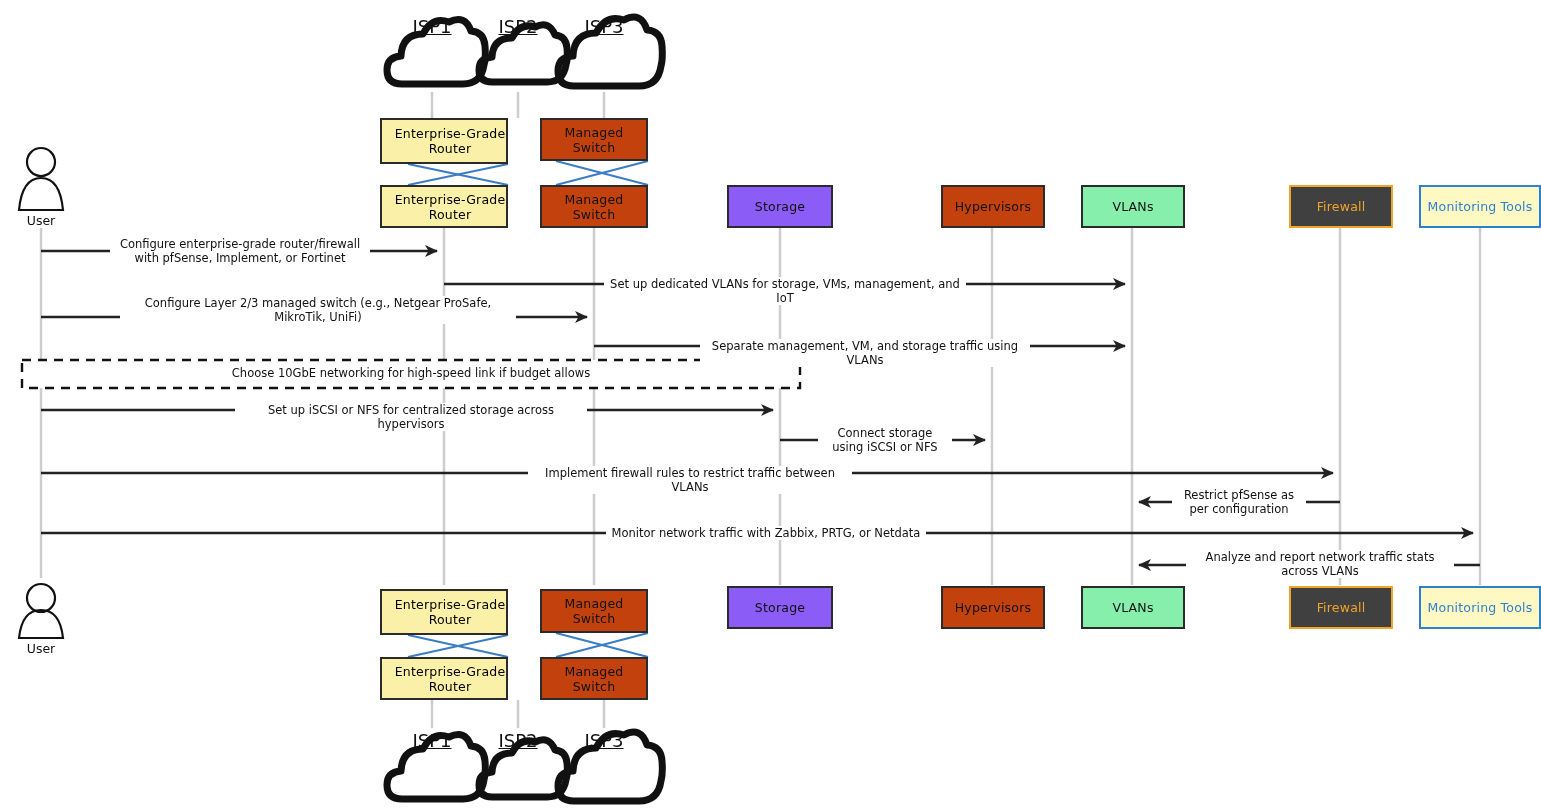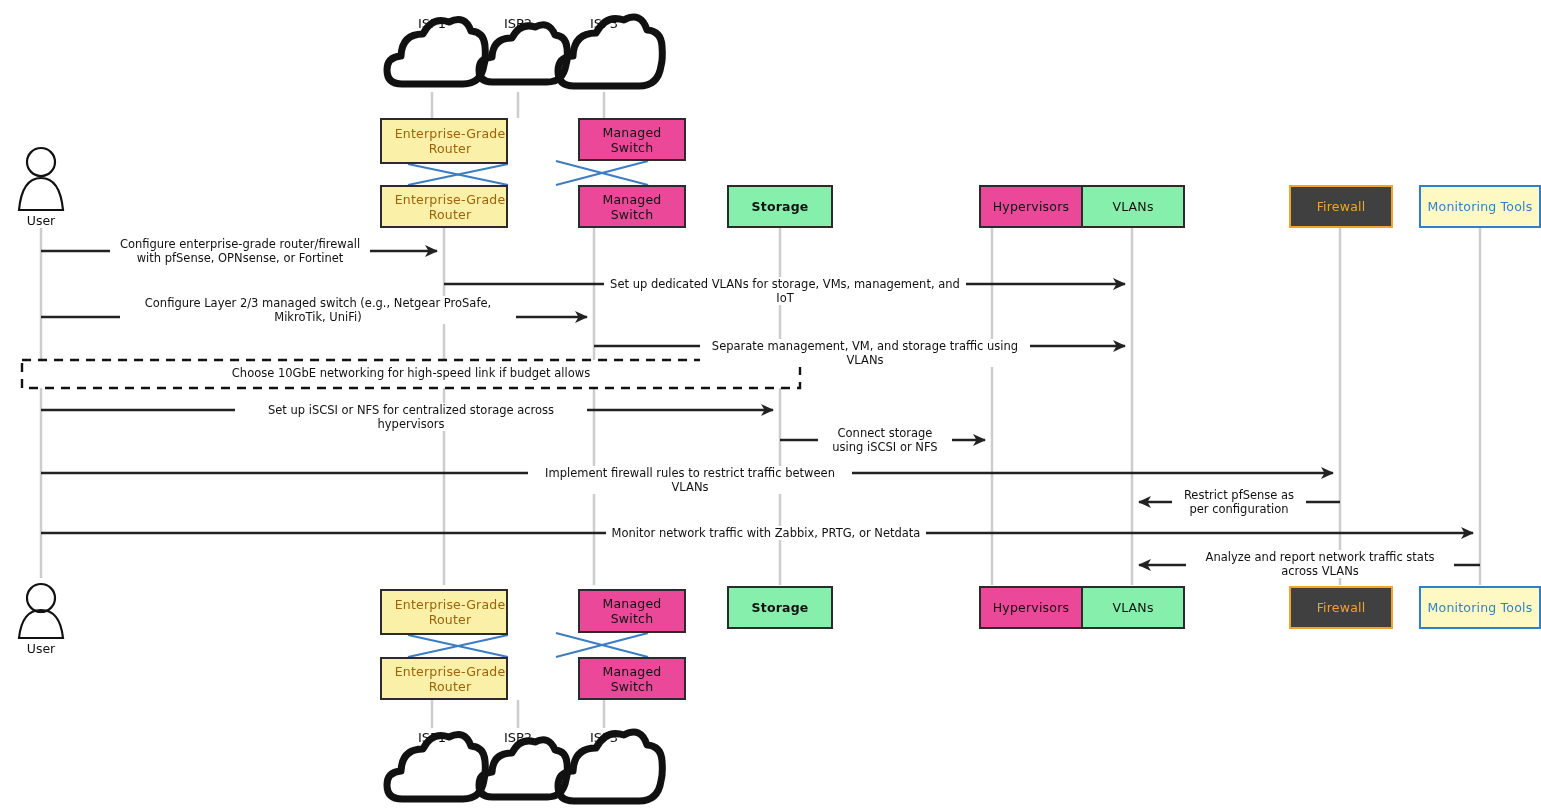--- a/index.html
+++ b/index.html
@@ -7,29 +7,29 @@
     width:1541px;height:808px;position:relative;overflow:hidden;
     font-family:"DejaVu Sans","Liberation Sans",sans-serif;
     color:#111111;
   }
   #stage{position:absolute;left:0;top:0;width:1541px;height:808px;}
   svg#diagram{position:absolute;left:0;top:0;width:1541px;height:808px;}
 
   .p-box{position:absolute;box-sizing:border-box;border:2px solid #333333;
          display:flex;align-items:center;justify-content:center;text-align:center;
          font-size:12.5px;line-height:15px;letter-spacing:.2px;}
-  .p-box.yellow{background:#fbf0a8;border-color:#2b2b2b;color:#a16207;padding-left:12px;}
-  .p-box.green {background:#ec4899;border-color:#2b2b2b;color:#111;margin-left:38px;}
-  .p-box.pink  {background:#86efac;border-color:#2b2b2b;color:#111;font-weight:bold;}
+  .p-box.yellow{background:#fbf0a8;border-color:#2b2b2b;color:#000000;padding-left:12px;}
+  .p-box.green {background:#c2410c;border-color:#2b2b2b;color:#111;}
+  .p-box.pink  {background:#8b5cf6;border-color:#2b2b2b;color:#111;}
   .p-box.purple{background:#86efac;border-color:#2b2b2b;color:#111;}
   .p-box.orange{background:#404040;border-color:#f0a42a;color:#f0a42a;}
   .p-box.blue  {background:#fef9c3;border-color:#2f7fd1;color:#2f7fd1;}
 
   .actor-label{position:absolute;font-size:12.5px;color:#111;text-align:center;}
-  .cloud-label{position:absolute;font-size:13px;color:#111;text-align:center;}
+  .cloud-label{position:absolute;font-size:18px;color:#111;text-align:center;text-decoration:underline;}
 
   .msg-label{position:absolute;font-size:11.5px;line-height:14px;color:#111;
              text-align:center;background:#ffffff;padding:0 4px;box-sizing:border-box;}
   .note-label{position:absolute;font-size:11.5px;line-height:14px;color:#111;
               text-align:center;}
 </style>
 </head>
 <body>
 
 <div id="stage">
@@ -190,21 +190,21 @@
   </div>
 
   <div class="actor-label" style="left:1px;top:213px;width:80px;">
     <span>User</span>
   </div>
   <div class="actor-label" style="left:1px;top:641px;width:80px;">
     <span>User</span>
   </div>
 
   <div class="msg-label" style="left:110px;top:237px;width:260px;">
-    <span>Configure enterprise-grade router/firewall with pfSense, OPNsense, or Fortinet</span>
+    <span>Configure enterprise-grade router/firewall with pfSense, Implement, or Fortinet</span>
   </div>
   <div class="msg-label" style="left:604px;top:277px;width:362px;">
     <span>Set up dedicated VLANs for storage, VMs, management, and IoT</span>
   </div>
   <div class="msg-label" style="left:120px;top:296px;width:396px;">
     <span>Configure Layer 2/3 managed switch (e.g., Netgear ProSafe, MikroTik, UniFi)</span>
   </div>
   <div class="msg-label" style="left:235px;top:403px;width:352px;">
     <span>Set up iSCSI or NFS for centralized storage across hypervisors</span>
   </div>

